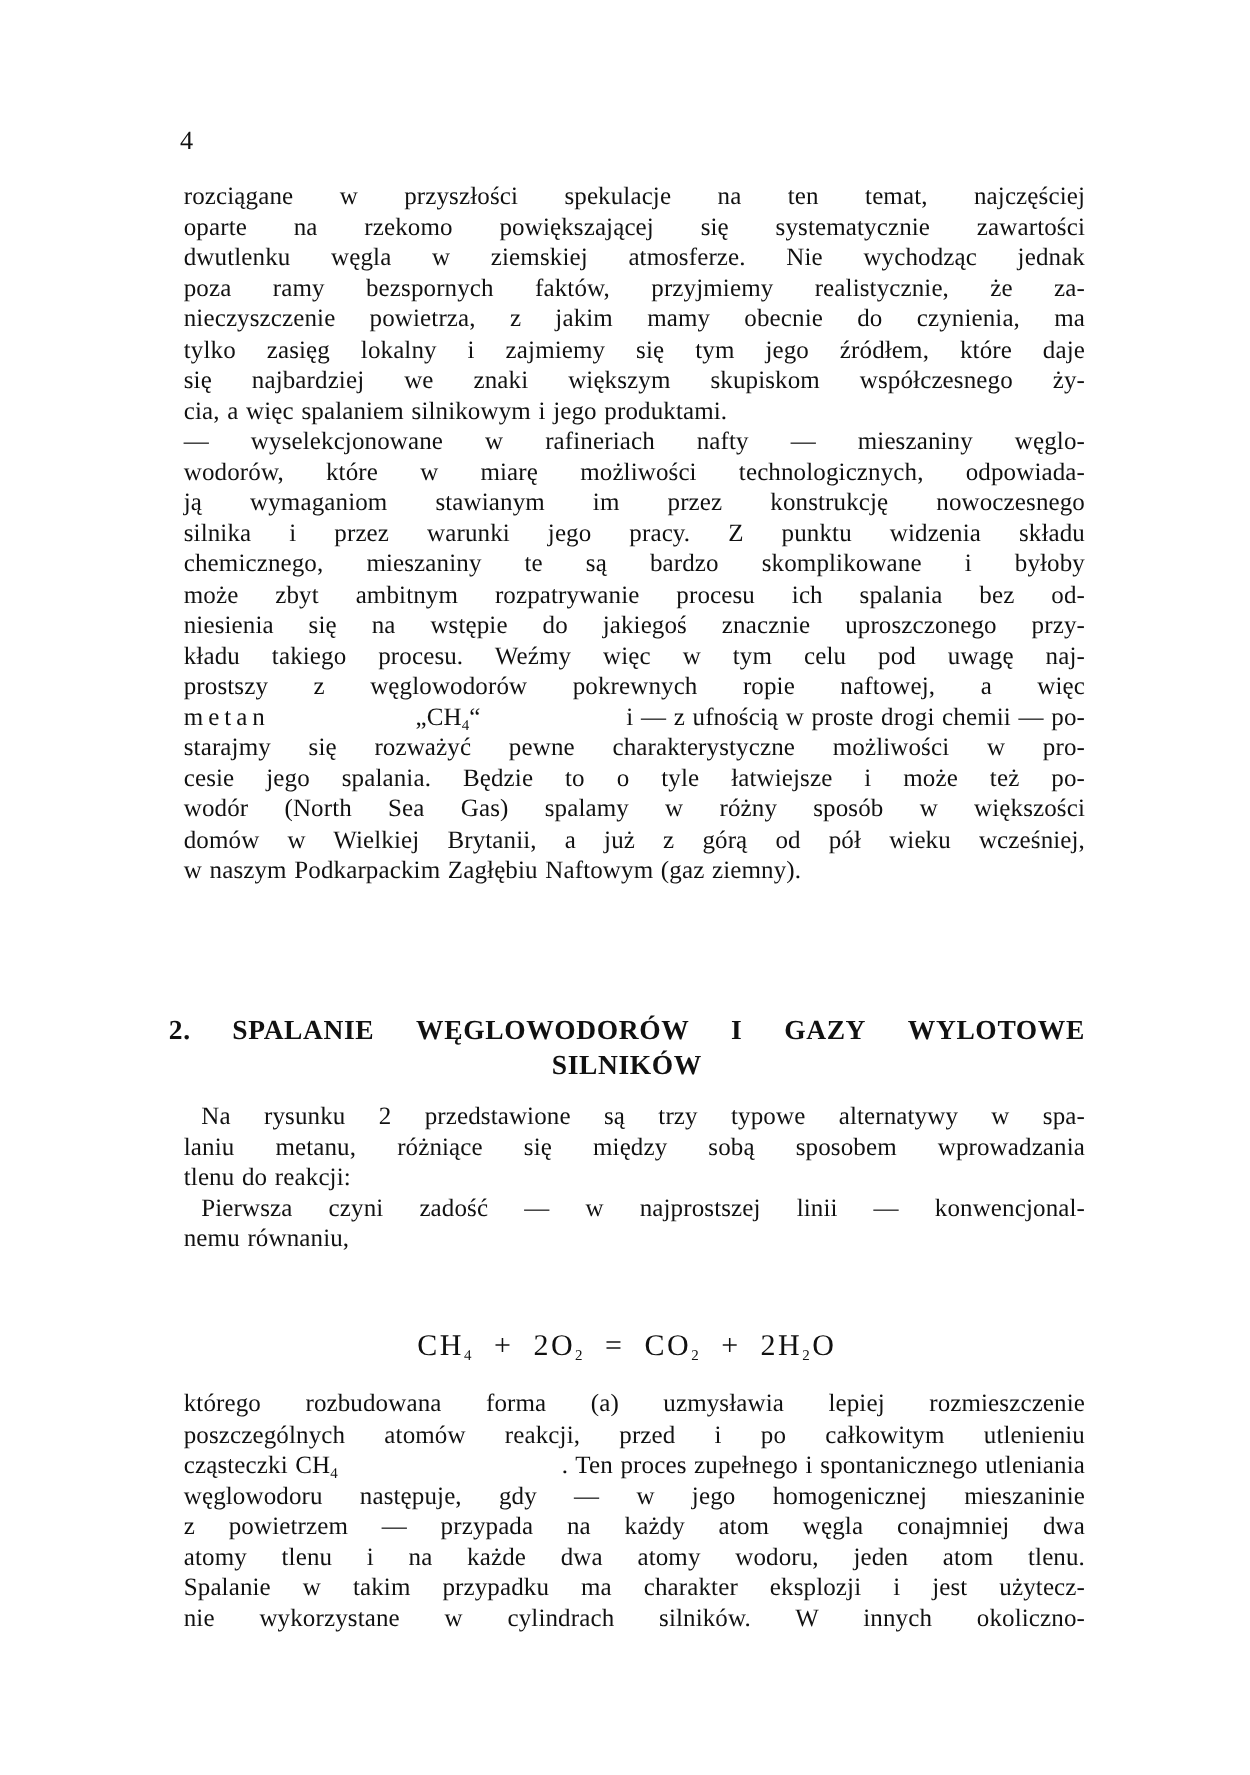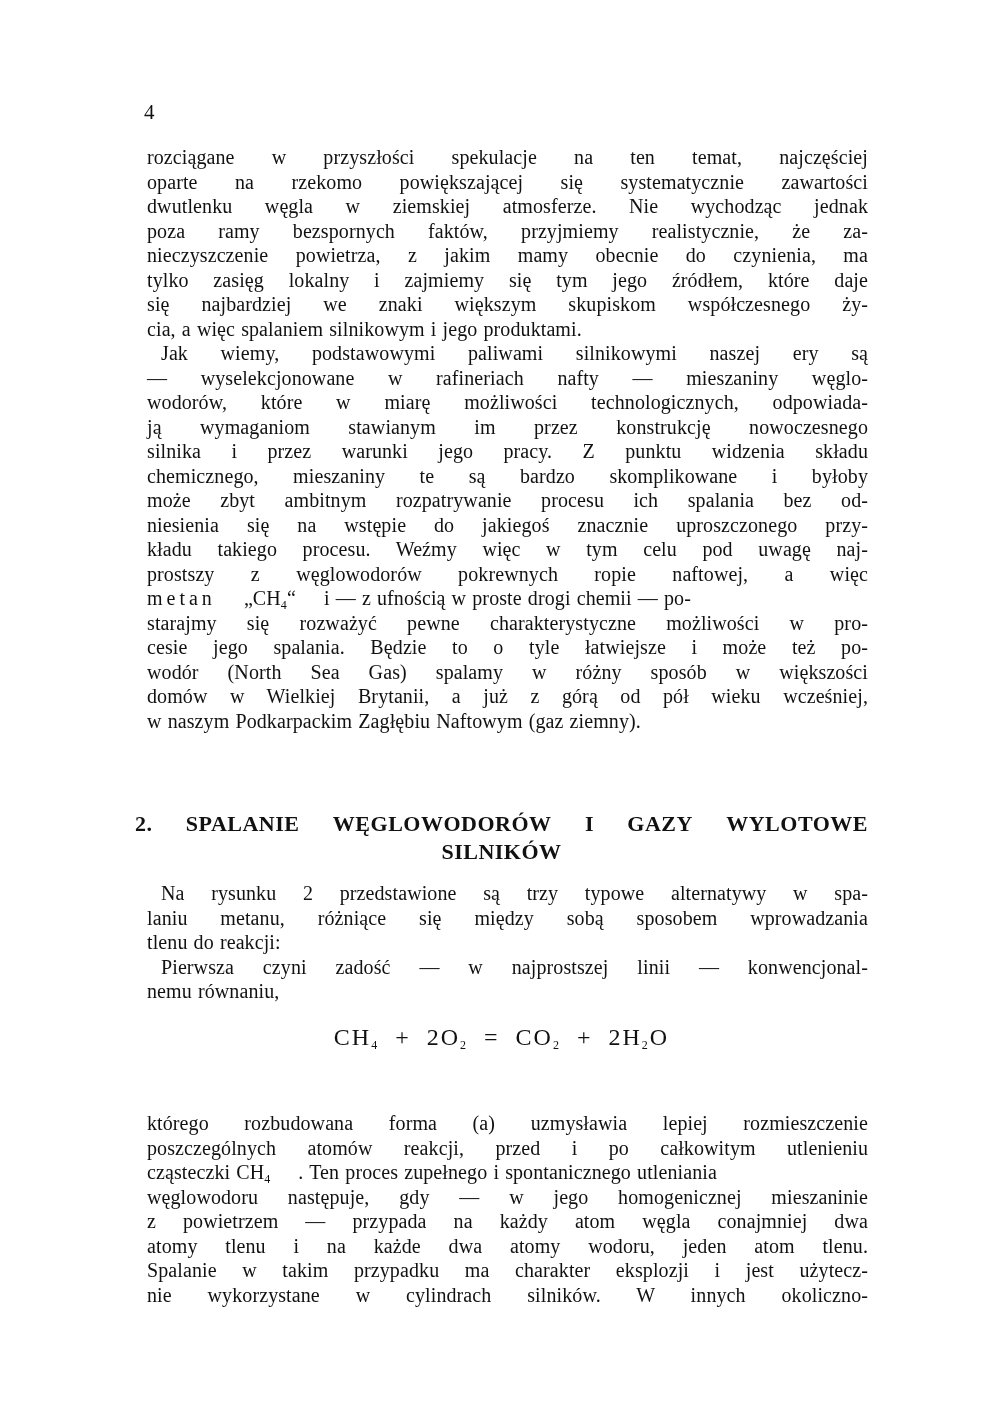--- a/index.html
+++ b/index.html
@@ -34,21 +34,21 @@
       font-size: 20px;
       text-align: justify;
       text-align-last: justify;
       white-space: nowrap;
       letter-spacing: 0.1px;
       word-spacing: 1px;
       margin-left: 12px;
     }
     .line.flex {
       display: flex;
-      justify-content: flex-start;
+      justify-content: space-between;
       gap: 28px;
     }
     .line.last {
       text-align-last: left;
     }
     .line.indent {
       padding-left: 14px;
     }
     .spaced {
       letter-spacing: 4px;
@@ -76,21 +76,21 @@
     }
     .heading .h-line2 {
       text-align: center;
       height: 28px;
       line-height: 28px;
     }
     .equation {
       position: absolute;
       left: 135px;
       width: 733px;
-      top: 1022px;
+      top: 1062px;
       text-align: center;
       font-size: 24px;
       letter-spacing: 2px;
       line-height: 30px;
     }
     .equation span.term { margin: 0 4px; }
   </style>
 </head>
 <body>
 
@@ -101,21 +101,20 @@
   <span class="line">oparte na rzekomo powiększającej się systematycznie zawartości</span>
   <span class="line">dwutlenku węgla w ziemskiej atmosferze. Nie wychodząc jednak</span>
   <span class="line">poza ramy bezspornych faktów, przyjmiemy realistycznie, że za-</span>
   <span class="line">nieczyszczenie powietrza, z jakim mamy obecnie do czynienia, ma</span>
   <span class="line">tylko zasięg lokalny i zajmiemy się tym jego źródłem, które daje</span>
   <span class="line">się najbardziej we znaki większym skupiskom współczesnego ży-</span>
   <span class="line last">cia, a więc spalaniem silnikowym i jego produktami.</span>
 </div>
 
 <div class="block" style="top:341px;">
-  <span class="line indent">Jak wiemy, podstawowymi paliwami silnikowymi naszej ery są</span>
   <span class="line">— wyselekcjonowane w rafineriach nafty — mieszaniny węglo-</span>
   <span class="line">wodorów, które w miarę możliwości technologicznych, odpowiada-</span>
   <span class="line">ją wymaganiom stawianym im przez konstrukcję nowoczesnego</span>
   <span class="line">silnika i przez warunki jego pracy.  Z punktu widzenia składu</span>
   <span class="line">chemicznego, mieszaniny te są bardzo skomplikowane  i  byłoby</span>
   <span class="line">może zbyt ambitnym rozpatrywanie procesu ich spalania bez od-</span>
   <span class="line">niesienia się na wstępie do jakiegoś znacznie uproszczonego przy-</span>
   <span class="line">kładu takiego procesu.  Weźmy więc w tym celu pod uwagę naj-</span>
   <span class="line">prostszy  z  węglowodorów pokrewnych  ropie naftowej,  a  więc</span>
   <span class="line flex">

